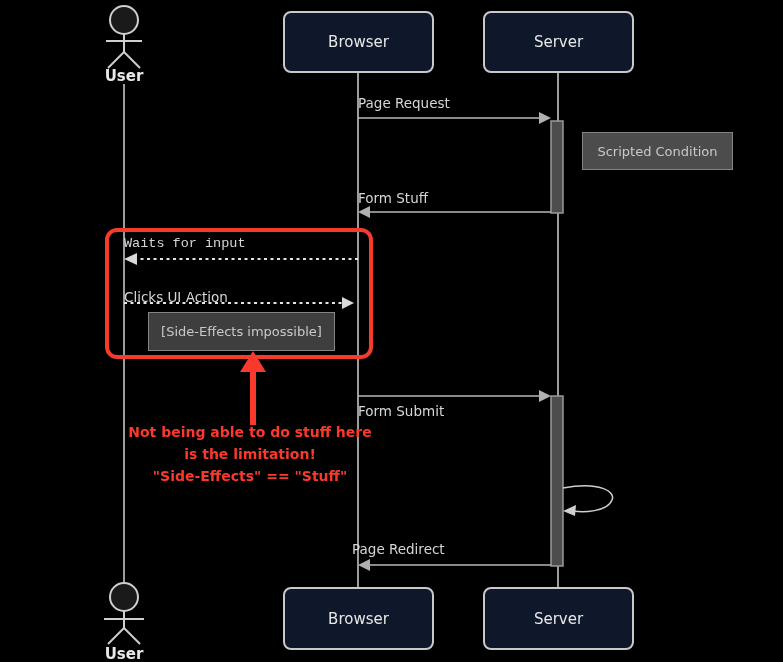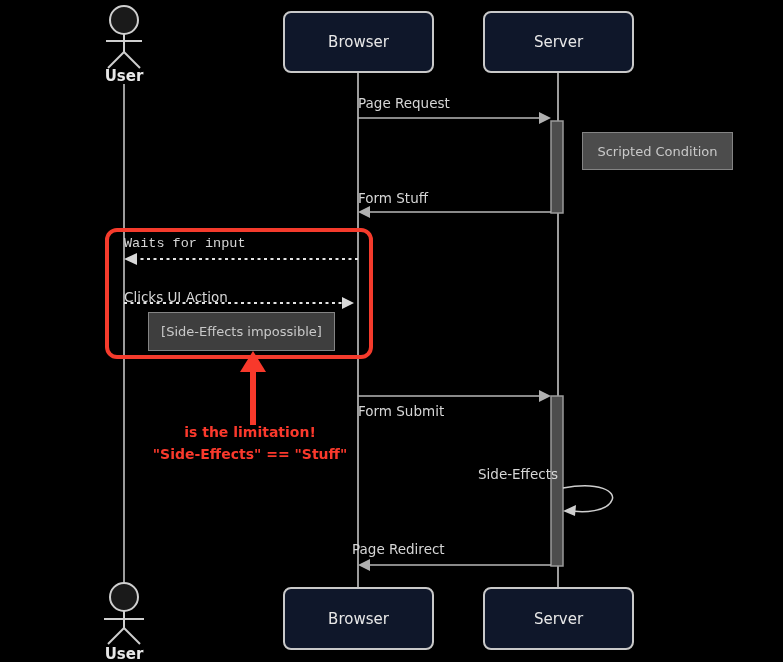--- a/index.html
+++ b/index.html
@@ -107,35 +107,35 @@
   </div>
 
   <div class="actor-label" style="left:94px; top:67px; width:60px;">User</div>
   <div class="actor-label" style="left:94px; top:645px; width:60px;">User</div>
 
   <div class="msg" style="left:358px; top:95px; width:200px;">Page Request</div>
   <div class="msg" style="left:358px; top:190px; width:200px;">Form Stuff</div>
   <div class="msg" style="left:124px; top:236px; width:234px;font-family:Liberation Mono, monospace;">Waits for input</div>
   <div class="msg" style="left:124px; top:280px; width:234px;margin-top:9px;">Clicks UI Action</div>
   <div class="msg" style="left:358px; top:374px; width:200px;margin-top:29px;">Form Submit</div>
-  <div class="msg" style="left:478px; top:466px; width:165px;">Side-Effects</div>
   <div class="msg" style="left:352px; top:541px; width:200px;">Page Redirect</div>
 
   <div class="note" style="left:582px; top:132px; width:151px; height:38px;">
     <span>Scripted Condition</span>
   </div>
   <div class="note dark" style="left:148px; top:312px; width:187px; height:39px;">
     <span>[Side-Effects impossible]</span>
   </div>
 
   <div class="red-box" style="left:105px; top:228px; width:268px; height:131px;"></div>
 
   <svg id="red-arrow-layer" class="layer" width="783" height="662">
     <polygon points="253,351 240,372 266,372" fill="#f8392b"></polygon>
     <rect x="250" y="370" width="6" height="55" fill="#f8392b"></rect>
   </svg>
 
   <div class="red-note" style="left:110px; top:421px; width:280px;">
+    <div>Not being able to do stuff here</div>
     <div>is the limitation!</div>
     <div>"Side-Effects" == "Stuff"</div>
   </div>
 
 </div>
 
 </body></html>

